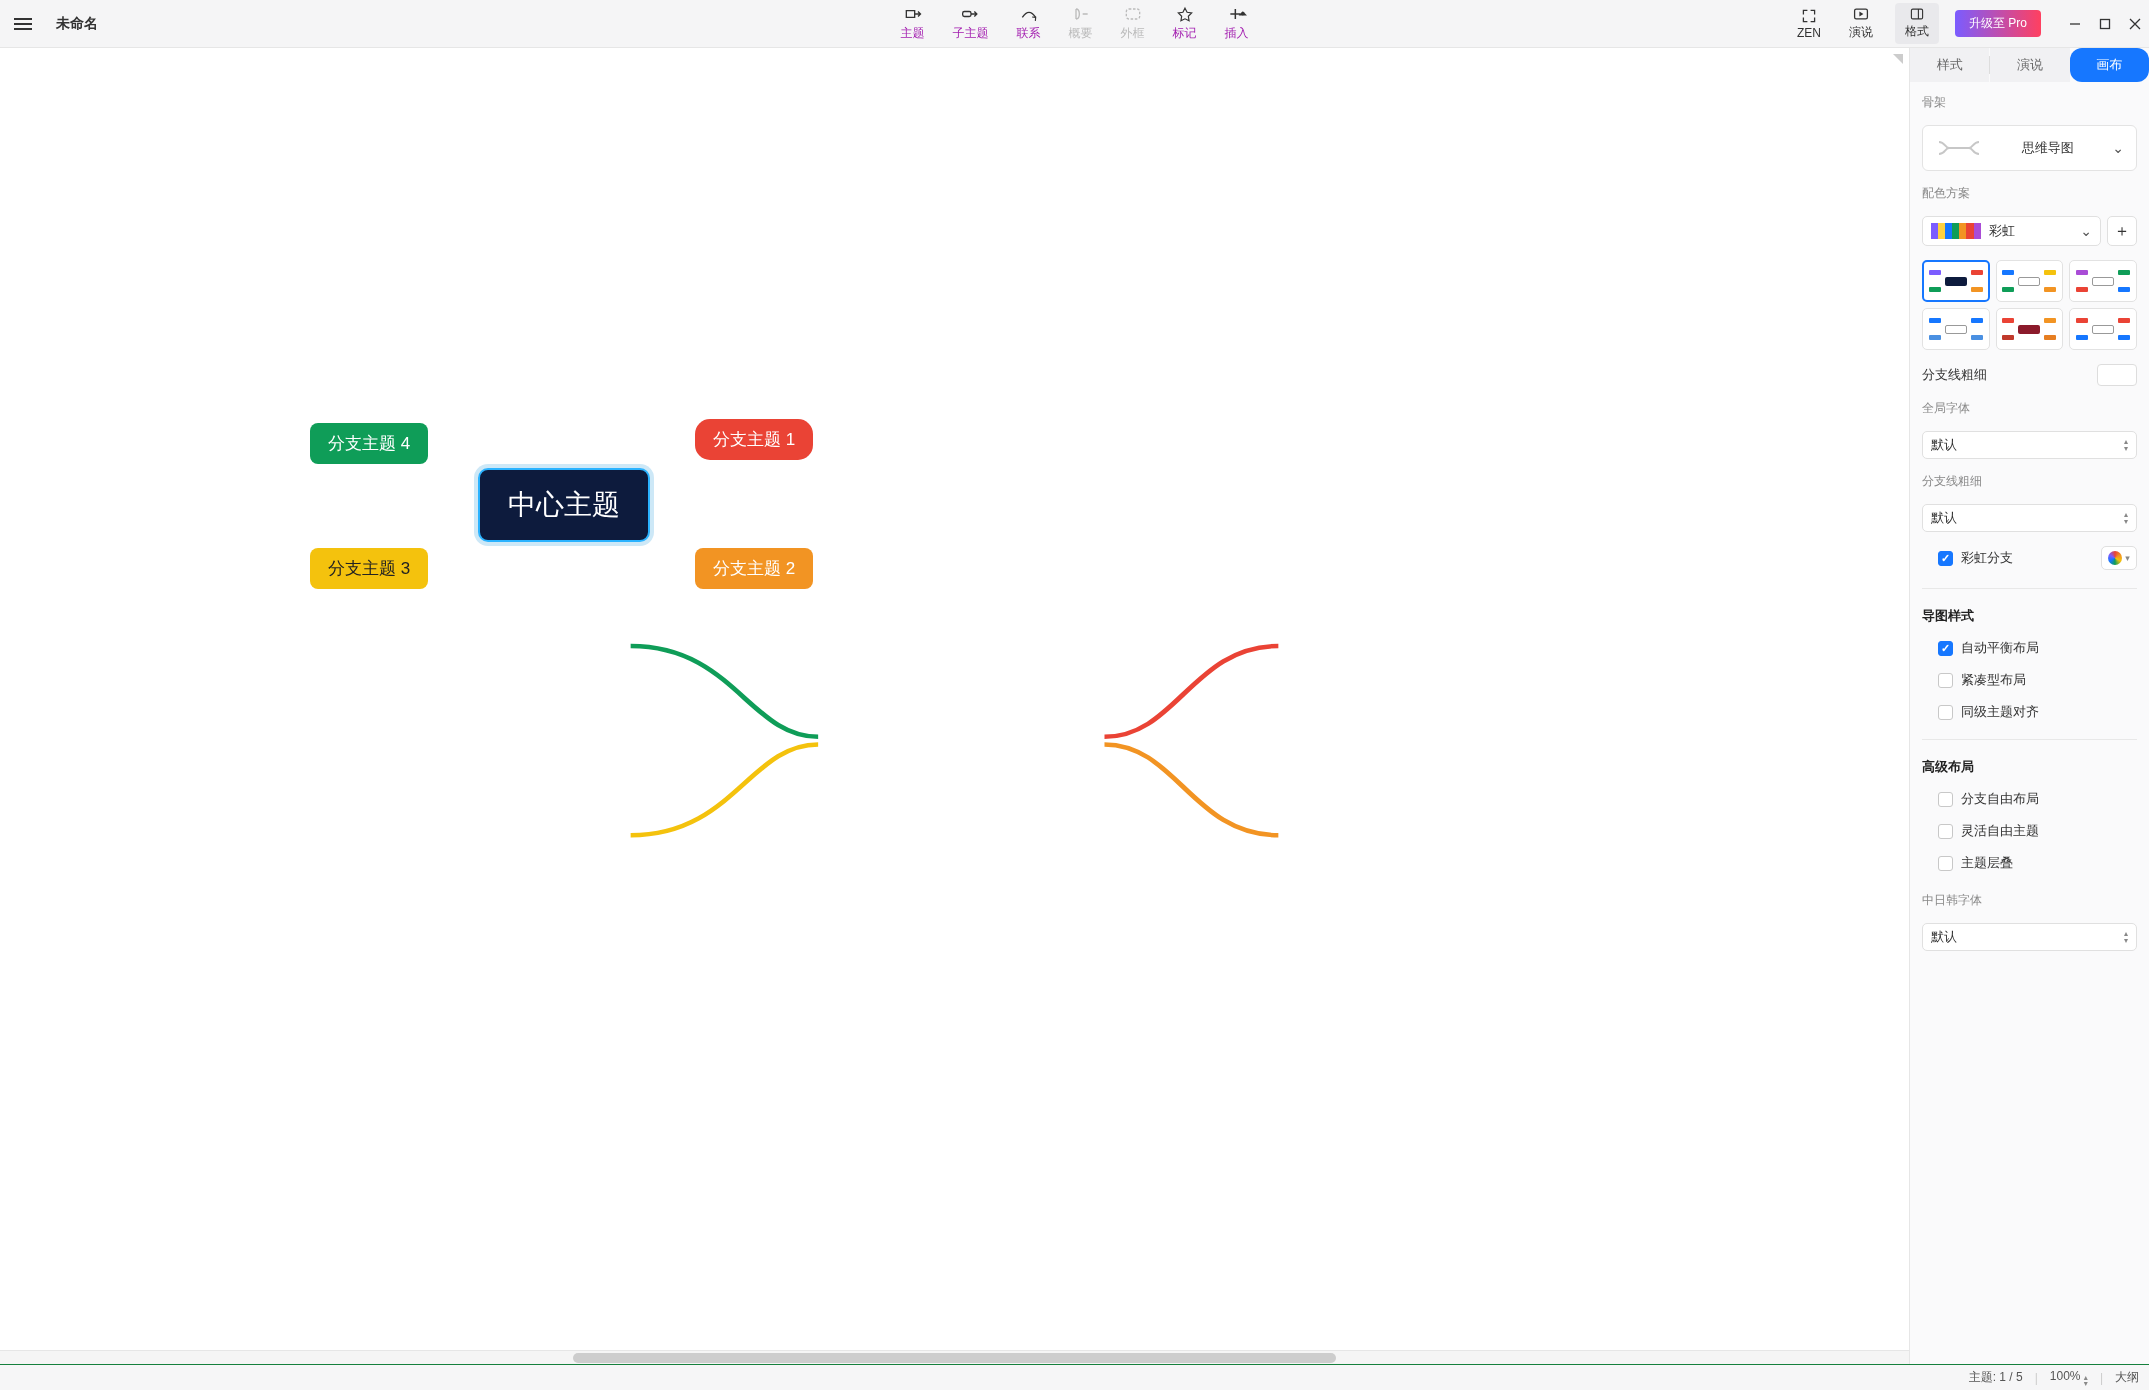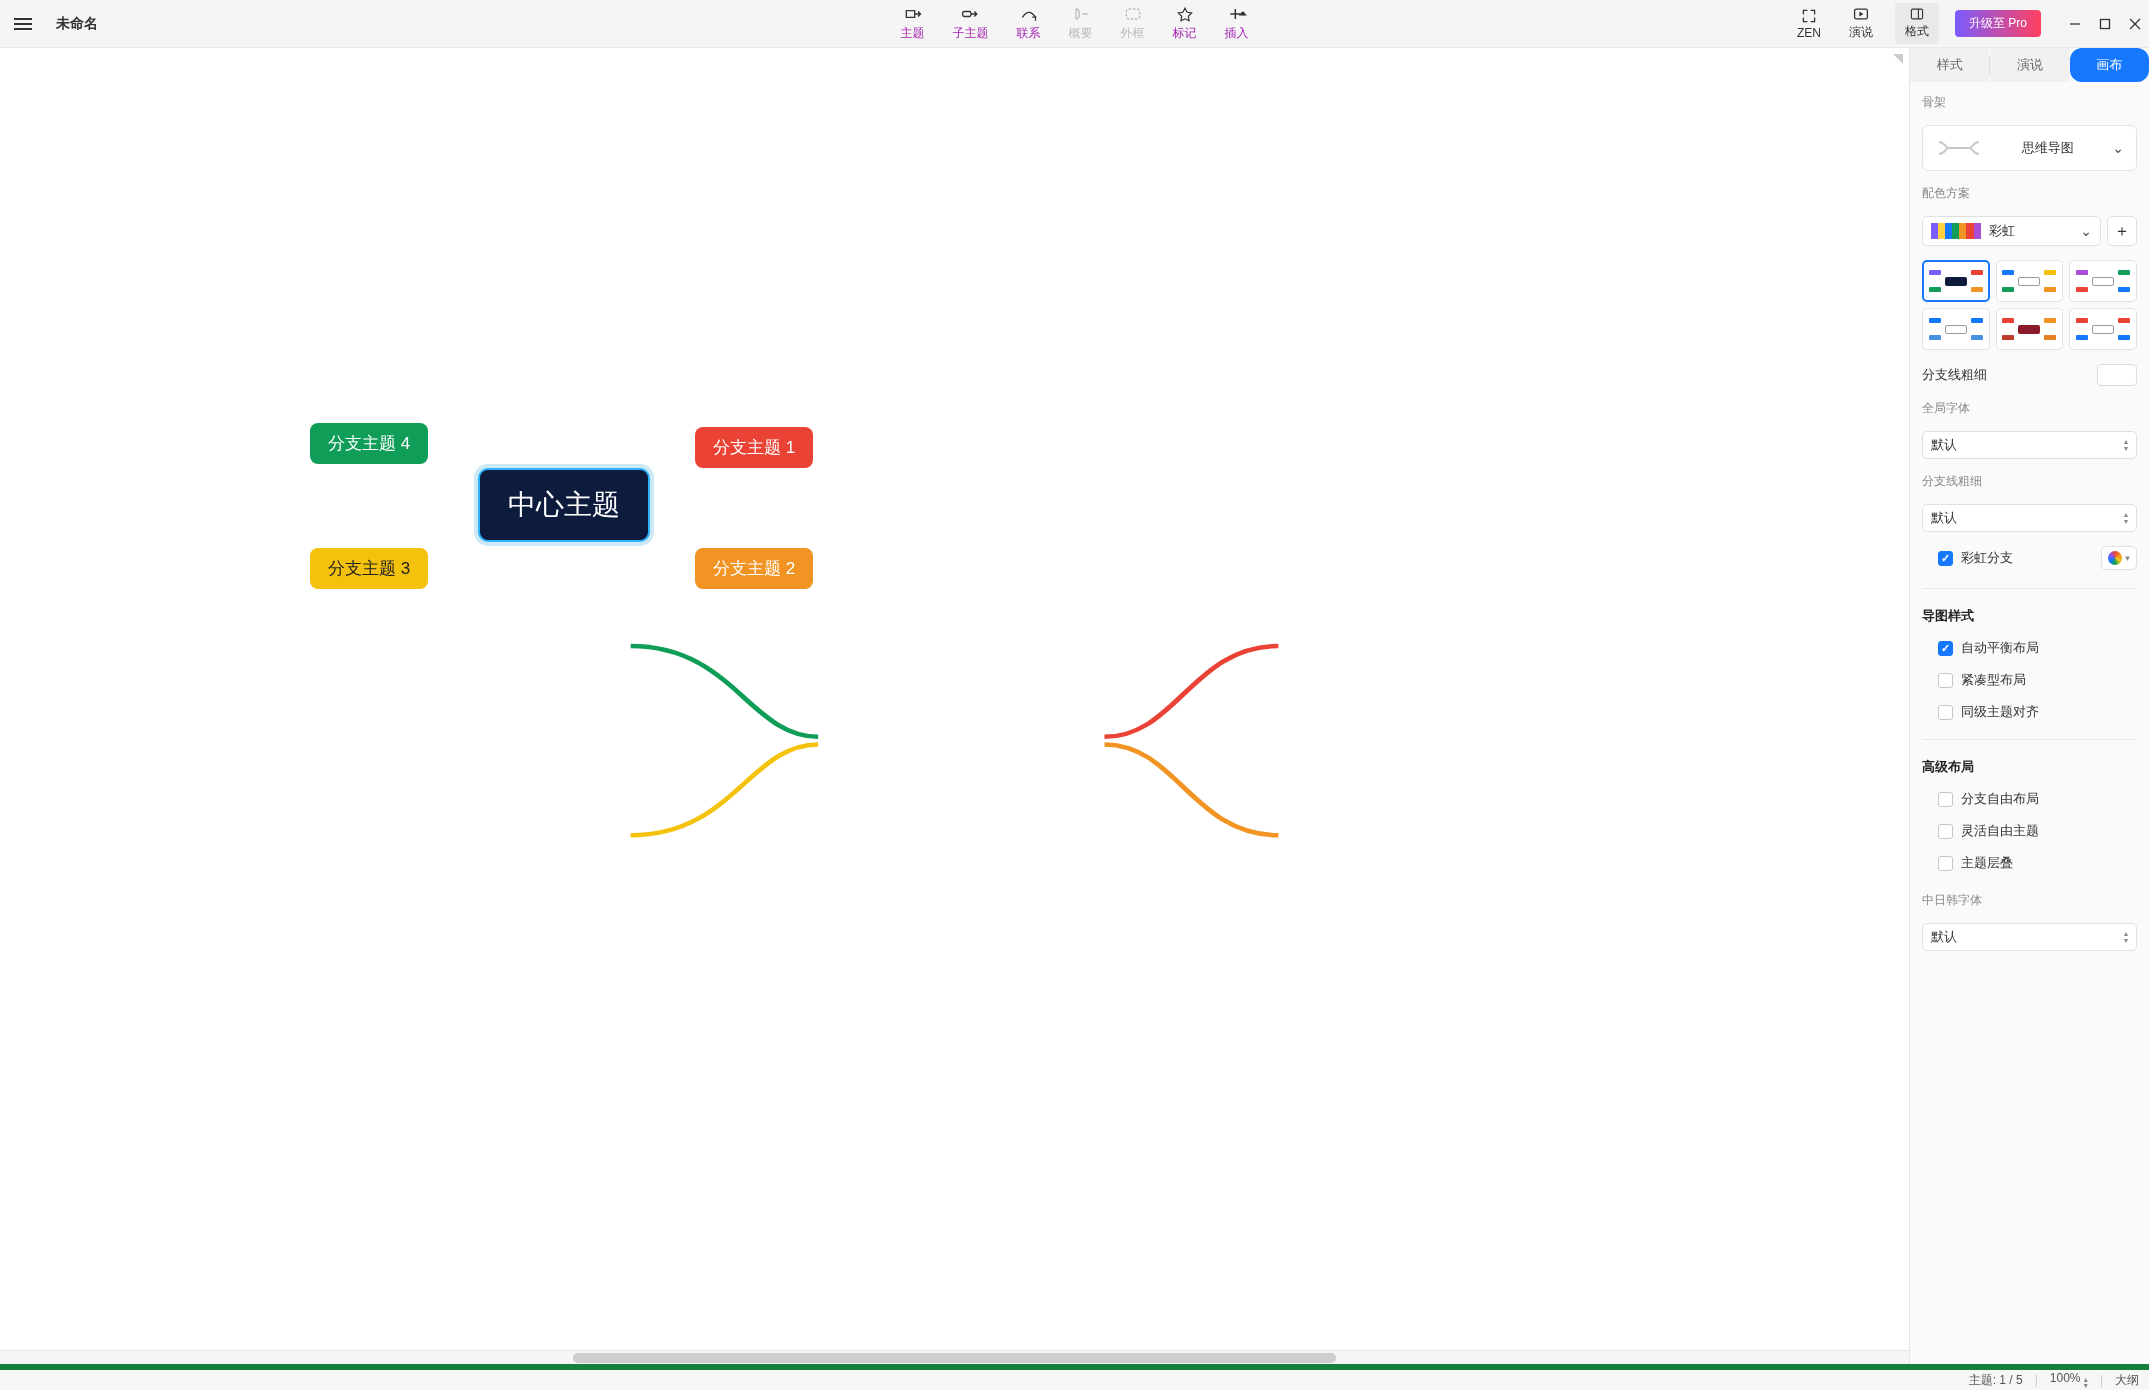--- a/index.html
+++ b/index.html
@@ -34,21 +34,21 @@
 
 .node { position: absolute; padding: 9px 18px; border-radius: 8px; font-size: 17px; color: #fff; font-weight: 500; cursor:pointer; white-space:nowrap;}
 .central { background: #0d1b3d; font-size: 28px; padding: 16px 28px; border: 2px solid #2bb3ff; border-radius: 10px; box-shadow: 0 0 0 4px #cde8f7;}
 .n-green { background: #0f9d58; }
 .n-yellow { background: #f4c20d; color:#222;}
 .n-red { background: #ea4335; }
 .n-orange { background: #f29423; text-align: right; }
 svg.connectors { position: absolute; top: 0; left: 0; width: 100%; height: 100%; pointer-events: none; }
 
 
-.statusbar { height: 26px; background: #f6f6f7; border-top: 6px solid #15803d; display: flex; align-items: center; justify-content: flex-end; padding: 0 10px; font-size: 12px; gap: 12px; color:#555;}
+.statusbar { height: 26px; background: #f6f6f7; border-top: 1px solid #15803d; display: flex; align-items: center; justify-content: flex-end; padding: 0 10px; font-size: 12px; gap: 12px; color:#555;}
 .statusbar .sep { color: #ccc; }
 .spinner-btns { display:inline-flex; flex-direction:column; line-height:6px; font-size:8px; color:#888; cursor:pointer;}
 
 
 .sidepanel { width: 240px; background: #fafafb; border-left: 1px solid #e6e6e6; display: flex; flex-direction: column; overflow-y: auto; }
 .tabs { display: flex; height: 34px; }
 .tab { flex: 1; display: flex; align-items: center; justify-content: center; cursor: pointer; font-size: 13px; background:#f1f1f3; color:#666;}
 .tab.active { background: #1677ff; color: #fff; border-radius: 12px; }
 .tab-sep { width:1px; background:#ddd; margin:8px 0;}
 .panel-body { padding: 12px 12px 20px; display: flex; flex-direction: column; gap: 14px; }
@@ -190,21 +190,21 @@
       <div class="canvas">
         <svg class="connectors" viewBox="0 0 1120 860" preserveAspectRatio="none">
           <path d="M480 455 C440 455 430 395 370 395" stroke="#0f9d58" stroke-width="3" fill="none"></path>
           <path d="M480 460 C440 460 430 520 370 520" stroke="#f4c20d" stroke-width="3" fill="none"></path>
           <path d="M648 455 C690 455 700 395 750 395" stroke="#ea4335" stroke-width="3" fill="none"></path>
           <path d="M648 460 C690 460 700 520 750 520" stroke="#f29423" stroke-width="3" fill="none"></path>
         </svg>
         <div class="node central" style="left:478px; top:420px;">中心主题</div>
         <div class="node n-green" style="left:310px; top:375px;">分支主题 4</div>
         <div class="node n-yellow" style="left:310px; top:500px;">分支主题 3</div>
-        <div class="node n-red" style="left:695px; top:379px;">分支主题 1</div>
+        <div class="node n-red" style="left:695px; top:371px;border-radius:15px;">分支主题 1</div>
         <div class="node n-orange" style="left:695px; top:500px;">分支主题 2</div>
       </div>
       <div class="scrollbar-h">
         <div class="scrollbar-h-thumb"></div>
       </div>
     </div>
 
     <div class="sidepanel">
       <div class="tabs">
         <div class="tab">样式</div>

